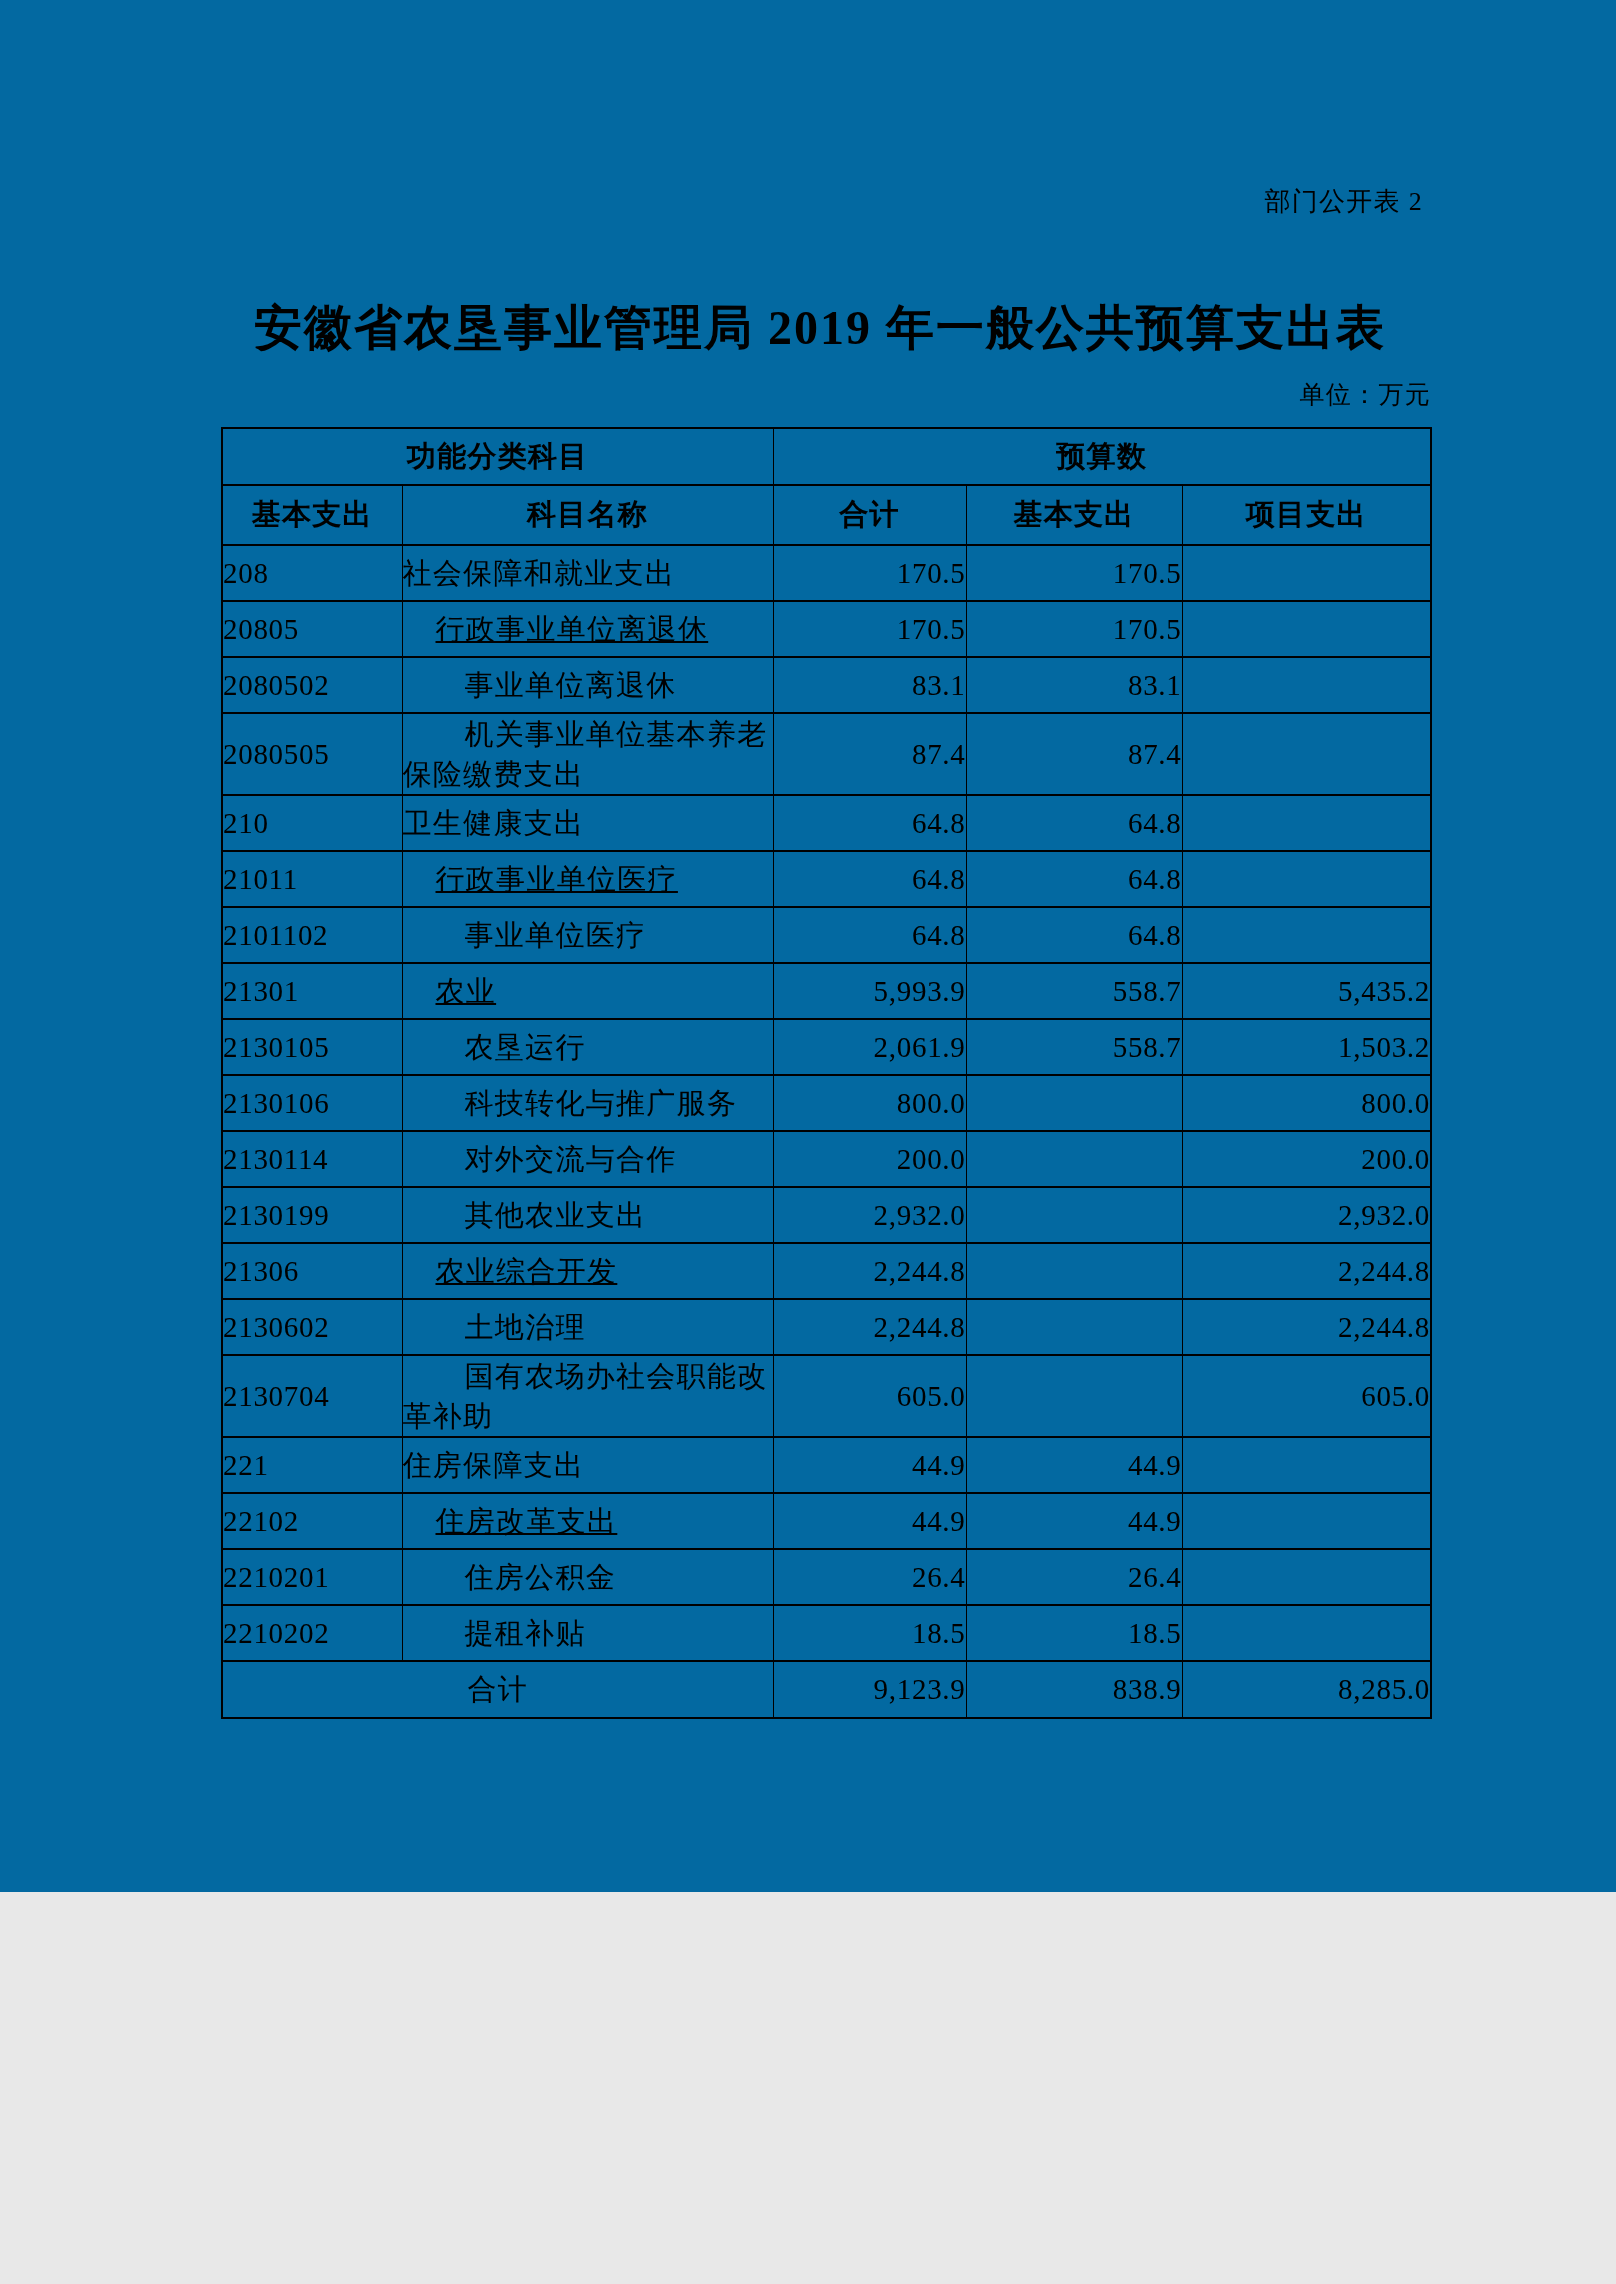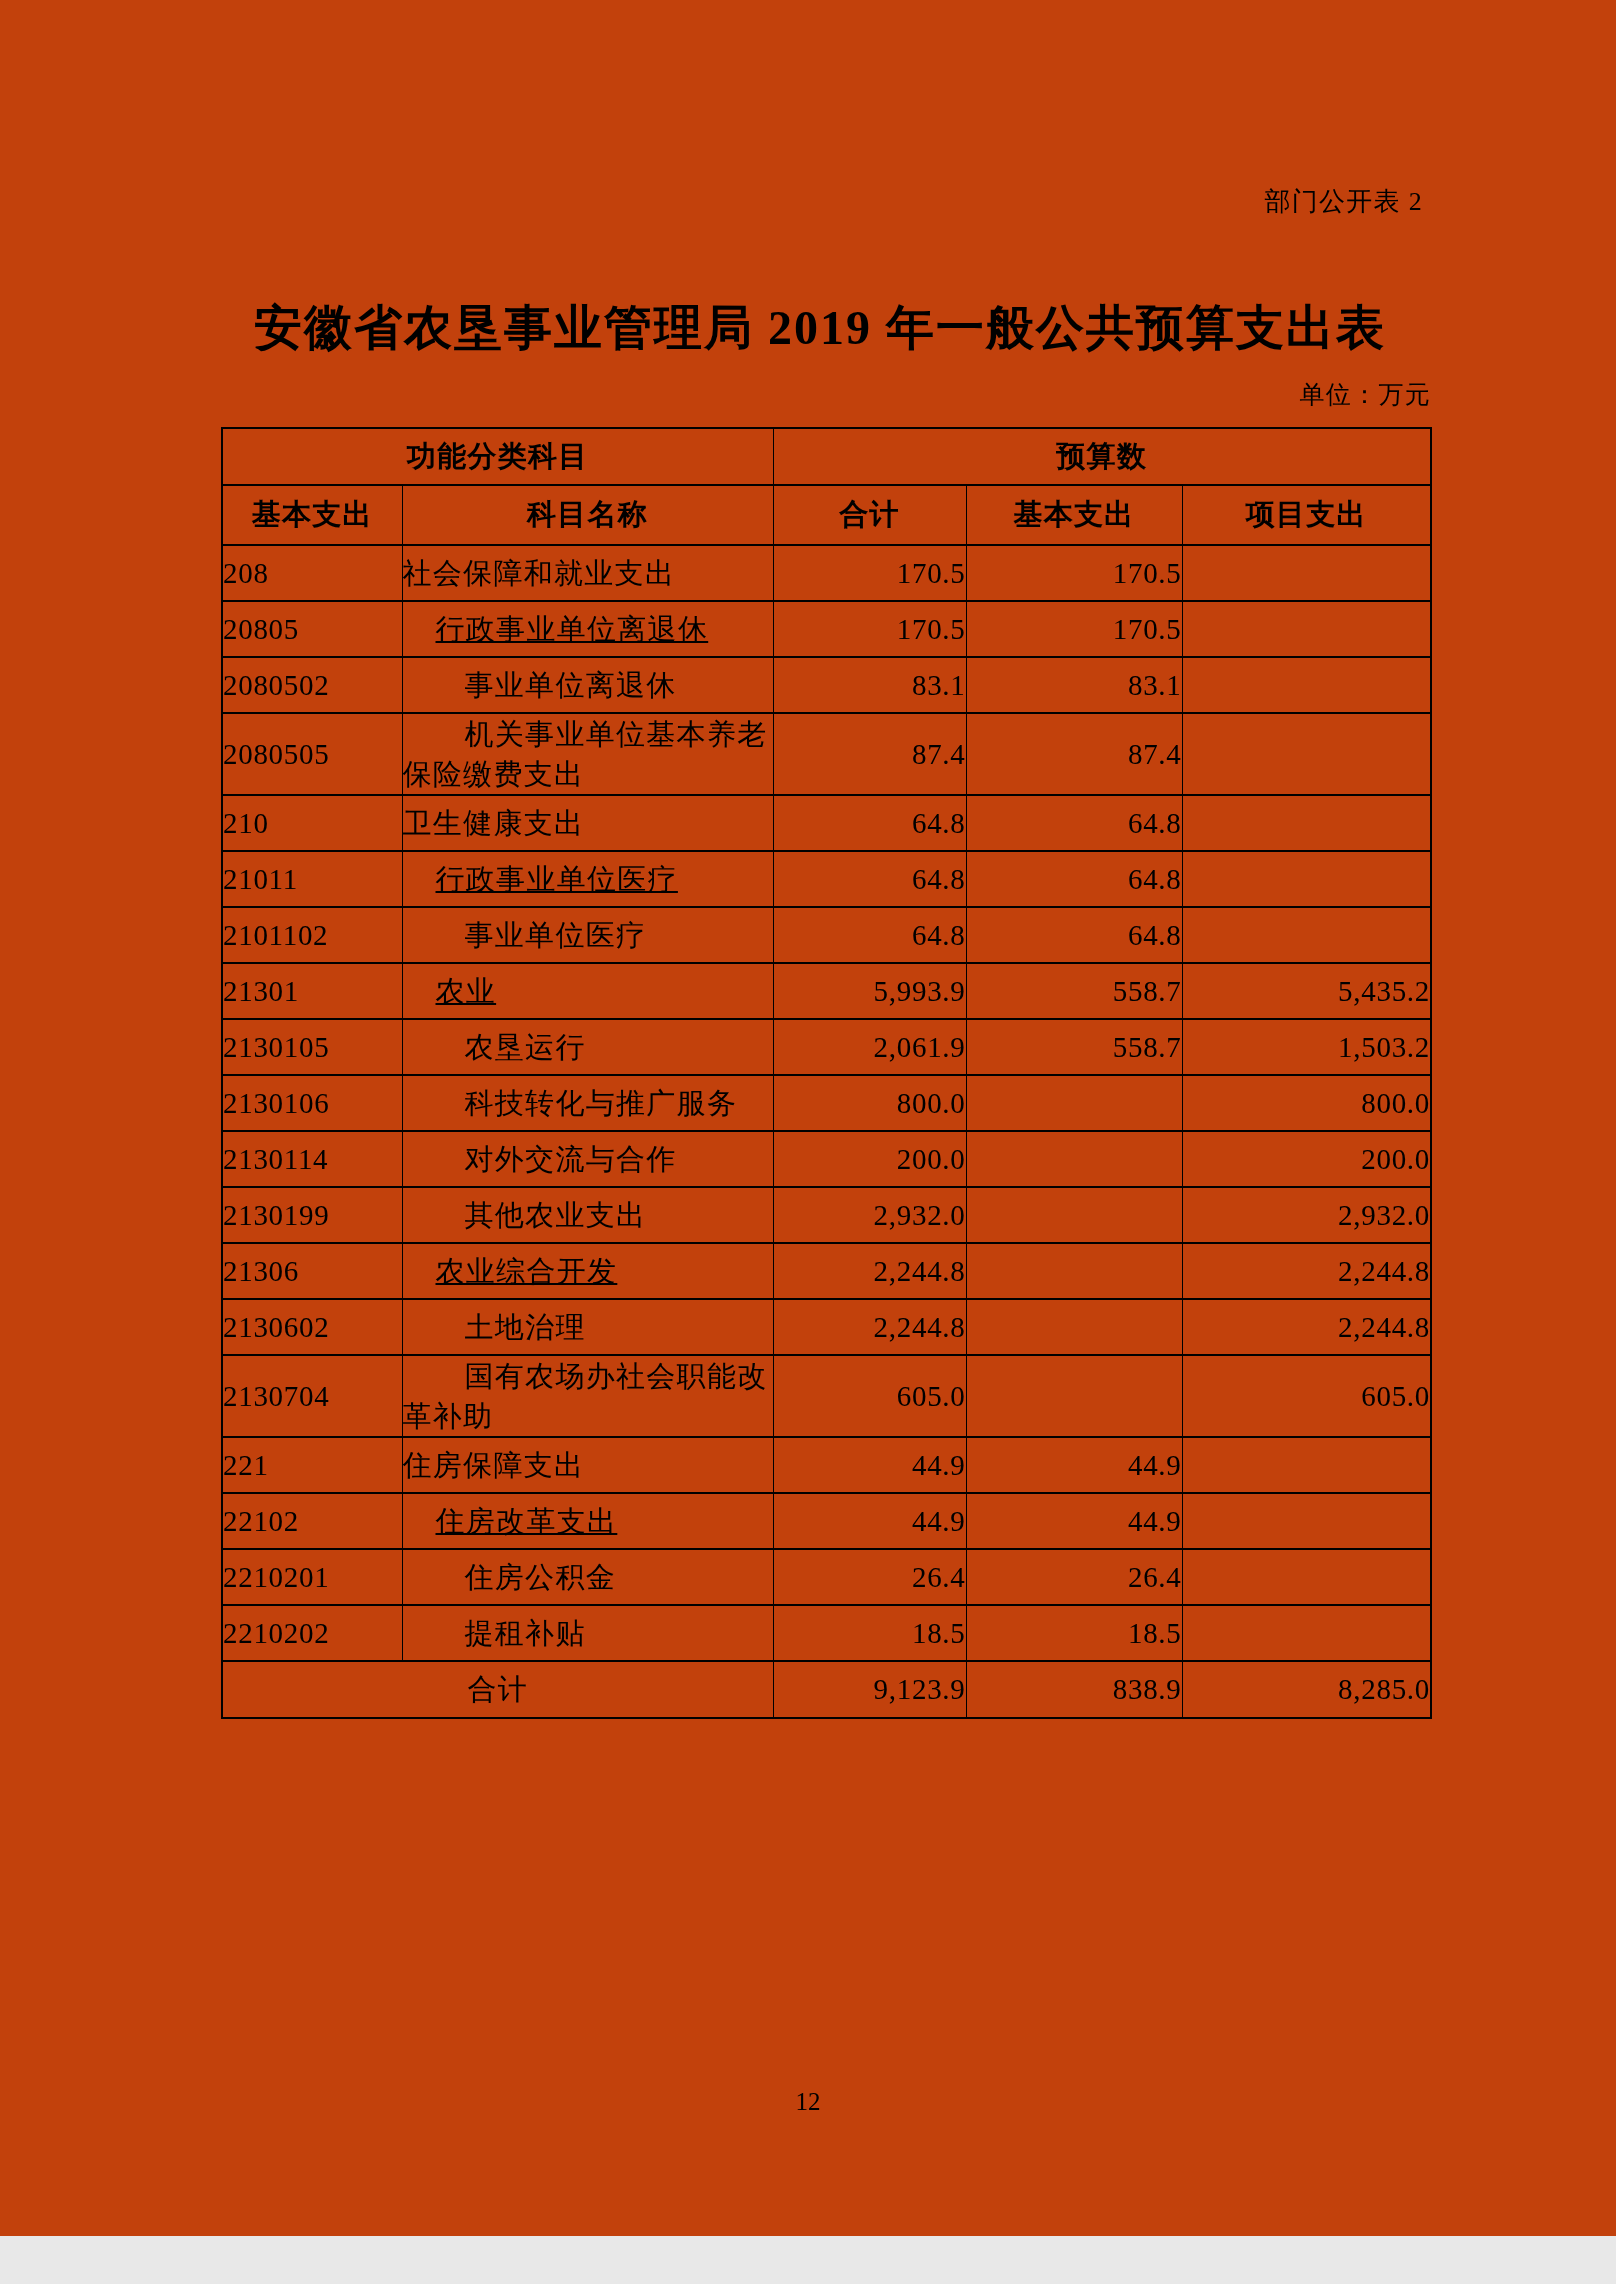--- a/index.html
+++ b/index.html
@@ -1,19 +1,19 @@
 <!DOCTYPE html>
 <html style="font-size:10.4px"><head>
 <meta charset="utf-8">
 <style>
   html,body{margin:0;padding:0;background:#e8e8e8;}
   .page{
     position:relative;
-    width:1616px;height:2236px;
-    background:#c2410c;
+    width:1616px;height:1892px;
+    background:#0369a1;
     font-family:"Liberation Serif","DejaVu Serif",serif;
     color:#000;
     overflow:hidden;
   }
   .corner{
     position:absolute;top:184px;right:193px;
     font-size:26px;letter-spacing:1.3px;
   }
   .title{
     position:absolute;top:284px;left:0;width:100%;

